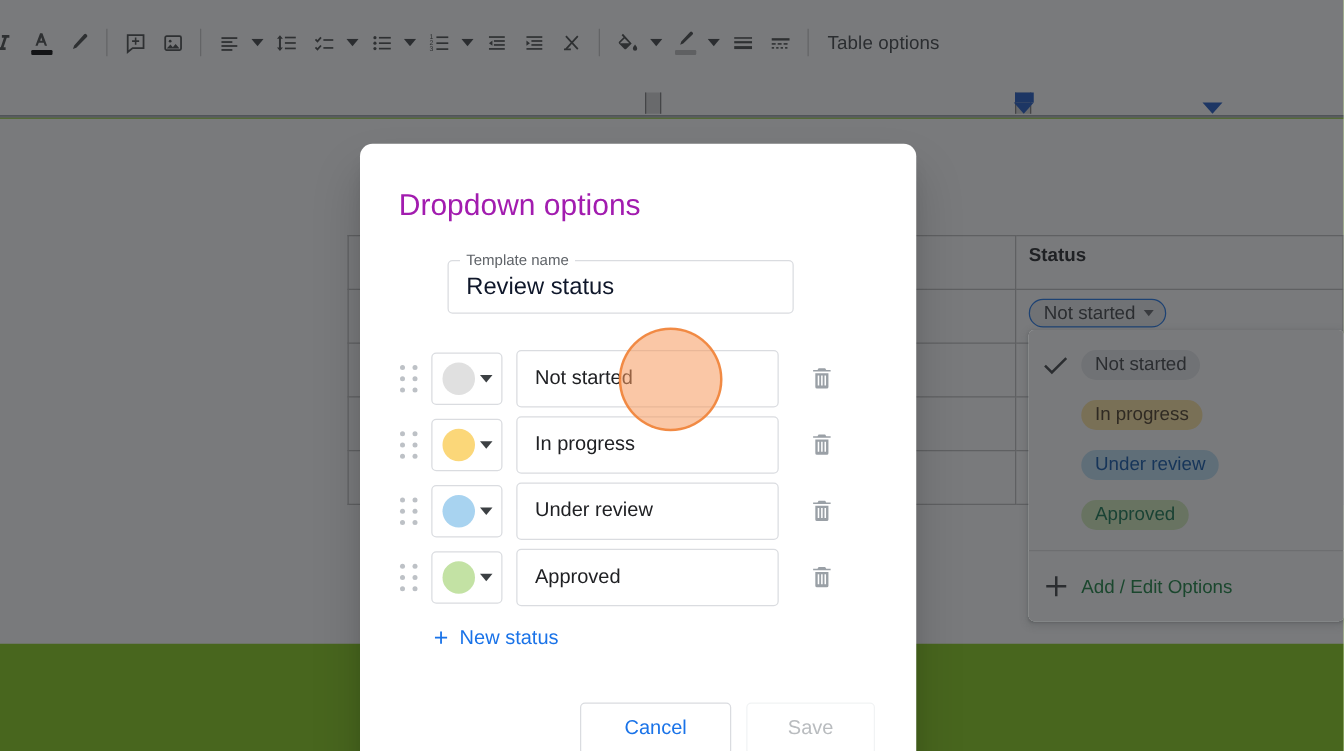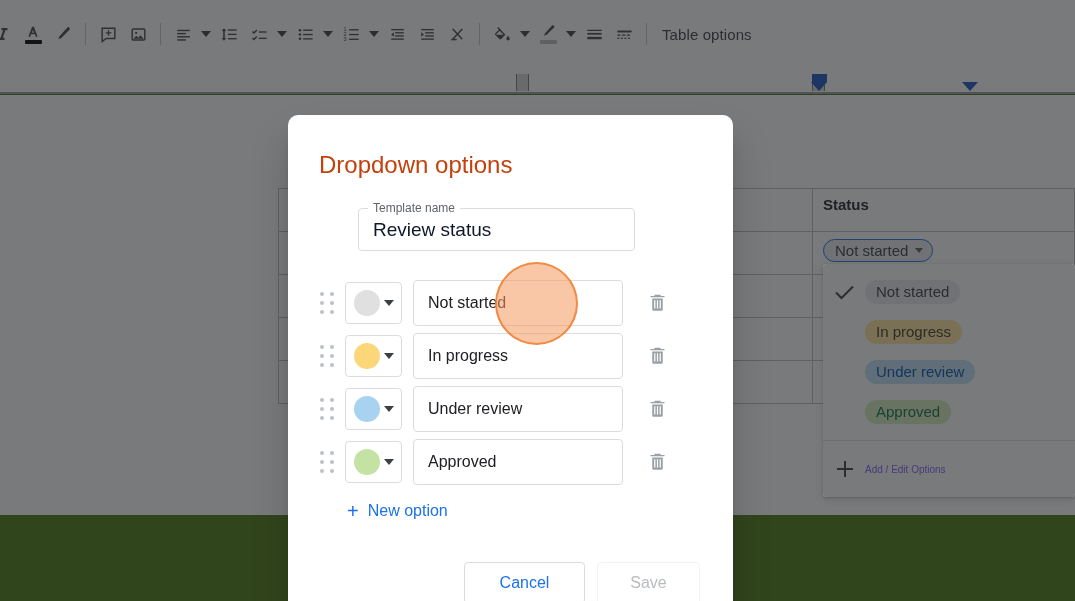--- a/index.html
+++ b/index.html
@@ -6,21 +6,21 @@
   html, body {
     width: 1075px; height: 601px;
     overflow: hidden;
     font-family: "Liberation Sans", sans-serif;
     background: #ffffff;
   }
 
   #root { position: relative; width: 1075px; height: 601px; }
 
   
-  .doc-layer { position: absolute; inset: 0; background: #4d7c0f; }
+  .doc-layer { position: absolute; inset: 0; background: #84cc16; }
 
   
   .toolbar {
     position: absolute; left: 0; top: 0; width: 1075px; height: 68px;
     background: #ffffff;
     display: flex; align-items: center;
   }
   .tb-inner { display: flex; align-items: center; height: 100%; padding-left: 0; }
   .tb-btn {
     width: 30px; height: 34px;
@@ -104,33 +104,33 @@
   .dd-item {
     display: flex; align-items: center; height: 40px; padding: 0 16px 0 12px;
     font-size: 15px; color: #3c4043;
   }
   .dd-check { width: 30px; flex: none; display: flex; align-items: center; justify-content: flex-start; }
   .dd-chip {
     display: inline-block; border-radius: 12px; padding: 3px 11px; font-size: 15px; line-height: 18px;
   }
   .dd-divider { height: 1px; background: #e0e0e0; margin: 8px 0 0 0; }
   .dd-add {
-    display: flex; align-items: center; height: 56px; padding: 0 16px 0 12px; font-size: 10px; color: #8b5cf6;
+    display: flex; align-items: center; height: 56px; padding: 0 16px 0 12px; font-size: 15px; color: #15803d;
   }
   .dd-plus { width: 30px; flex:none; display:flex; align-items:center; justify-content:flex-start; }
 
   
   .dialog {
     position: absolute; left: 288px; top: 115px; width: 445px; height: 510px;
     background: #ffffff; border-radius: 10px;
     box-shadow: 0 11px 15px -7px rgba(0,0,0,.2), 0 24px 38px 3px rgba(0,0,0,.14);
     overflow: hidden;
   }
   .dlg-title {
-    font-size: 24px; color: #c2410c; font-weight: normal;
+    font-size: 24px; color: #a21caf; font-weight: normal;
     padding: 36px 16px 0 31px; letter-spacing: 0;
   }
 
   
   .tf-wrap { position: relative; margin: 29px 0 0 70px; width: 277px; height: 43px; }
   .tf-box {
     position: absolute; inset: 0; border: 1px solid #dadce0; border-radius: 4px;
     background: #fff;
   }
   .tf-notch {
@@ -614,21 +614,21 @@
         <div class="del-btn">
           <svg width="21" height="21" viewBox="0 0 24 24">
               <path fill="currentColor" d="M9 3h6l1 1.5h4V6H4V4.5h4zM6 7.5h12V20a1.5 1.5 0 0 1-1.5 1.5h-9A1.5 1.5 0 0 1 6 20zm2.2 2v9.3h1.4V9.5zm3.1 0v9.3h1.4V9.5zm3.1 0v9.3h1.4V9.5z"></path>
             </svg>
         </div>
       </div>
     </div>
 
     <div class="new-option">
       <span class="new-plus">+</span>
-      <span>New option</span>
+      <span>New status</span>
     </div>
 
     <div class="dlg-actions">
       <div class="btn btn-cancel">Cancel</div>
       <div class="btn btn-save">Save</div>
     </div>
   </div>
 
   <div class="click-dot"></div>
 

